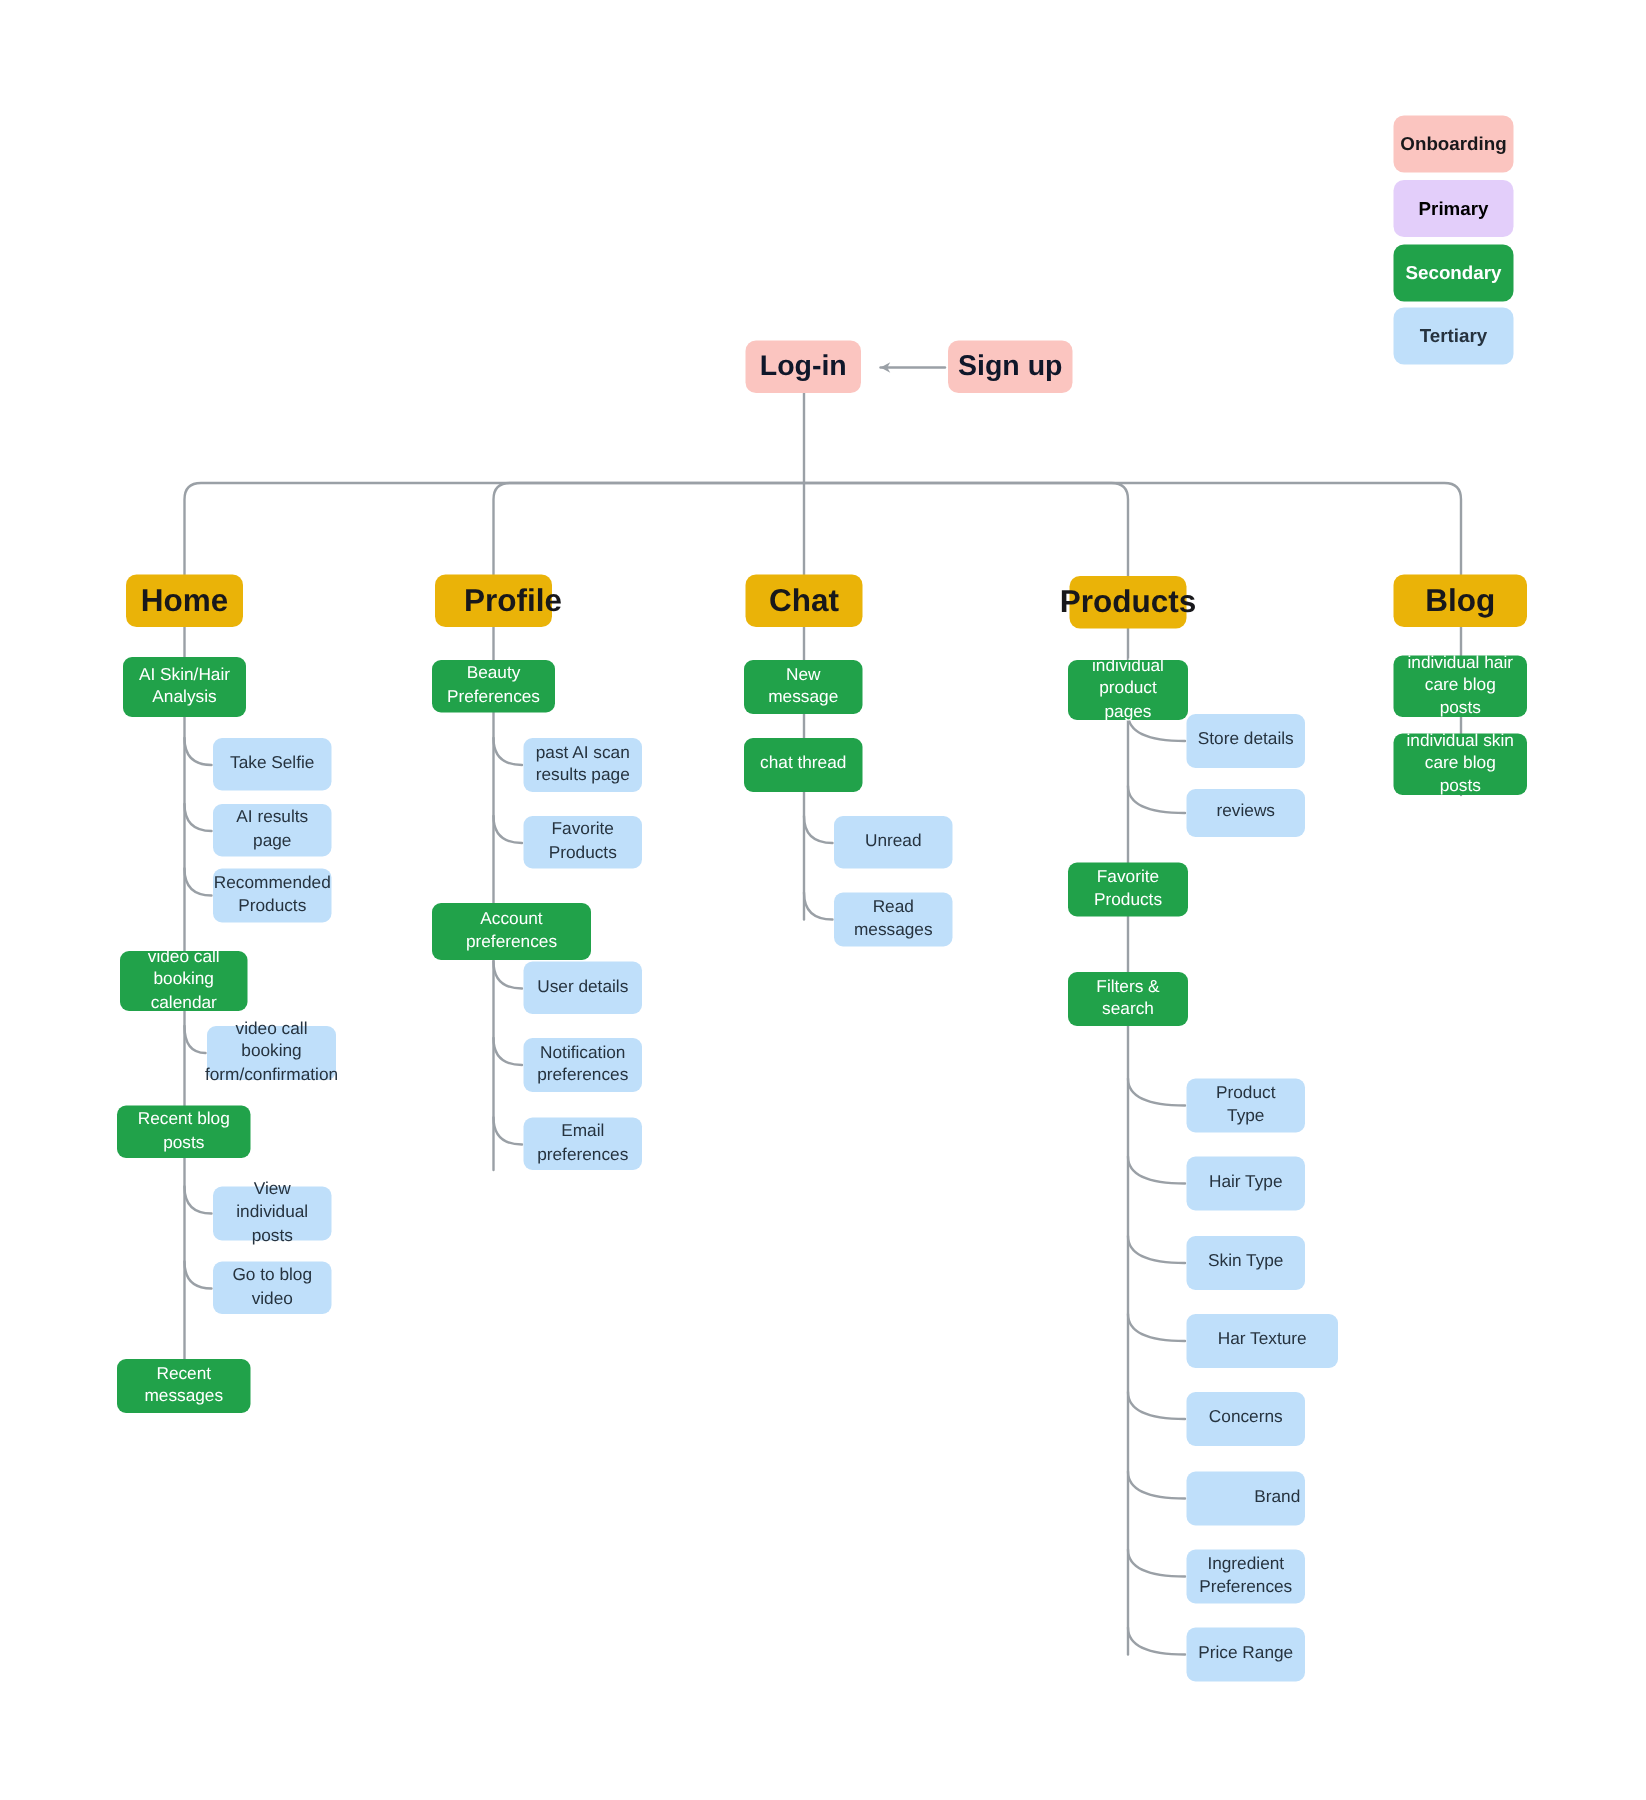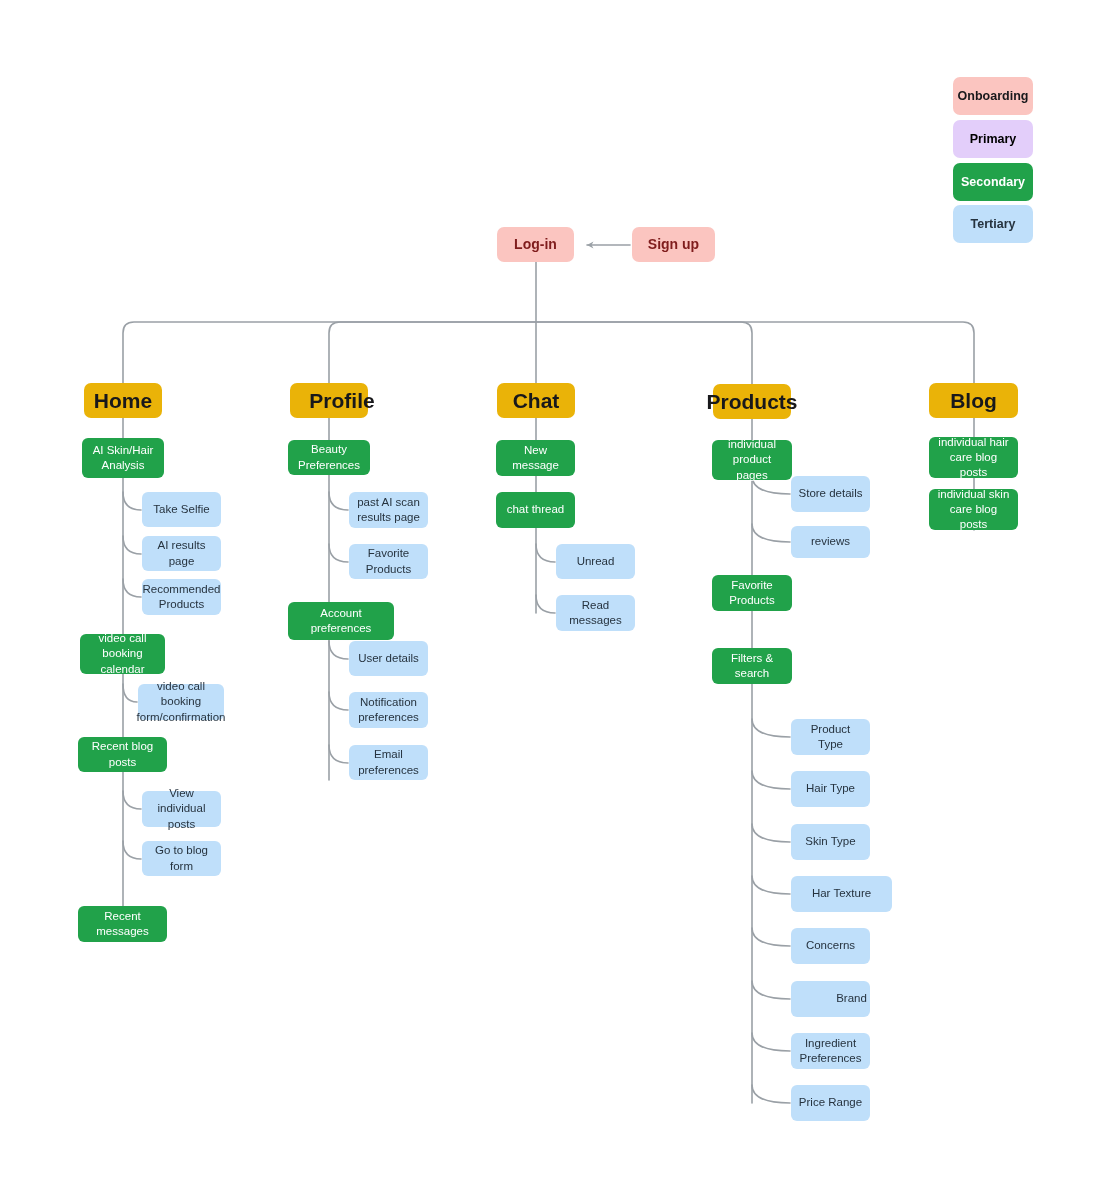--- a/index.html
+++ b/index.html
@@ -28,23 +28,23 @@
     justify-content:center;
     text-align:center;
     border-radius:6px;
     line-height:1.32;
     padding:4px 6px;
     z-index:2;
   }
   
   .cat-onboarding{
     background:#fbc5c0;
-    color:#7f1d1d;
+    color:#0f172a;
     font-weight:bold;
-    font-size:14px;
+    font-size:19px;
     border-radius:7px;
   }
   .cat-primary{
     background:#eab308;
     color:#18181b;
     font-weight:bold;
     font-size:21px;
     border-radius:7px;
   }
   .cat-secondary{
@@ -67,21 +67,20 @@
     box-sizing:border-box;
     width:80px;
     height:38px;
     display:flex;
     align-items:center;
     justify-content:center;
     border-radius:7px;
     font-size:12.5px;
     font-weight:bold;
     z-index:3;
-    margin-left:24px;
   }
   .lg-onboarding{background:#fbc5c0;color:#18181b;}
   .lg-primary{background:#e3cefa;color:#000000;}
   .lg-secondary{background:#21a24a;color:#ffffff;}
   .lg-tertiary{background:#bfdffa;color:#26333f;}
 </style>
 </head>
 <body>
 
 <div id="canvas">
@@ -154,21 +153,21 @@
   <div id="nodes-layer">
       <div class="node cat-primary" style="left: 84px; top: 383px; width: 78px; height: 35px;">Home</div>
       <div class="node cat-secondary" style="left: 82px; top: 438px; width: 82px; height: 40px;">AI Skin/Hair Analysis</div>
       <div class="node cat-tertiary" style="left: 142px; top: 492px; width: 79px; height: 35px;">Take Selfie</div>
       <div class="node cat-tertiary" style="left: 142px; top: 536px; width: 79px; height: 35px;">AI results page</div>
       <div class="node cat-tertiary" style="left: 142px; top: 579px; width: 79px; height: 36px;">Recommended Products</div>
       <div class="node cat-secondary" style="left: 80px; top: 634px; width: 85px; height: 40px;">video call booking calendar</div>
       <div class="node cat-tertiary" style="left: 138px; top: 684px; width: 86px; height: 36px;">video call booking form/confirmation</div>
       <div class="node cat-secondary" style="left: 78px; top: 737px; width: 89px; height: 35px;">Recent blog posts</div>
       <div class="node cat-tertiary" style="left: 142px; top: 791px; width: 79px; height: 36px;">View individual posts</div>
-      <div class="node cat-tertiary" style="left: 142px; top: 841px; width: 79px; height: 35px;">Go to blog form</div>
+      <div class="node cat-tertiary" style="left: 142px; top: 841px; width: 79px; height: 35px;">Go to blog video</div>
       <div class="node cat-secondary" style="left: 78px; top: 906px; width: 89px; height: 36px;">Recent messages</div>
       <div class="node cat-primary" style="left: 290px; top: 383px; width: 78px; height: 35px; padding-left: 32px;">Profile</div>
       <div class="node cat-secondary" style="left: 288px; top: 440px; width: 82px; height: 35px;">Beauty Preferences</div>
       <div class="node cat-tertiary" style="left: 349px; top: 492px; width: 79px; height: 36px;">past AI scan results page</div>
       <div class="node cat-tertiary" style="left: 349px; top: 544px; width: 79px; height: 35px;">Favorite Products</div>
       <div class="node cat-secondary" style="left: 288px; top: 602px; width: 106px; height: 38px;">Account preferences</div>
       <div class="node cat-tertiary" style="left: 349px; top: 641px; width: 79px; height: 35px;">User details</div>
       <div class="node cat-tertiary" style="left: 349px; top: 692px; width: 79px; height: 36px;">Notification preferences</div>
       <div class="node cat-tertiary" style="left: 349px; top: 745px; width: 79px; height: 35px;">Email preferences</div>
       <div class="node cat-primary" style="left: 497px; top: 383px; width: 78px; height: 35px;">Chat</div>

